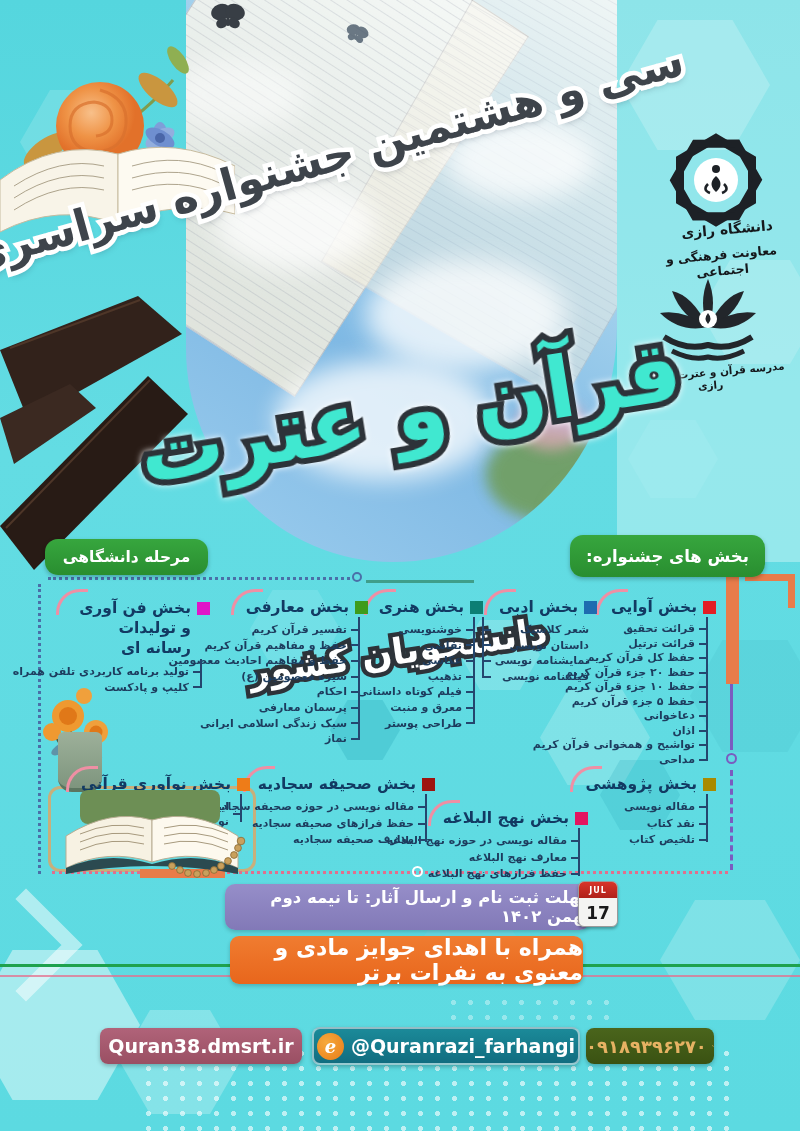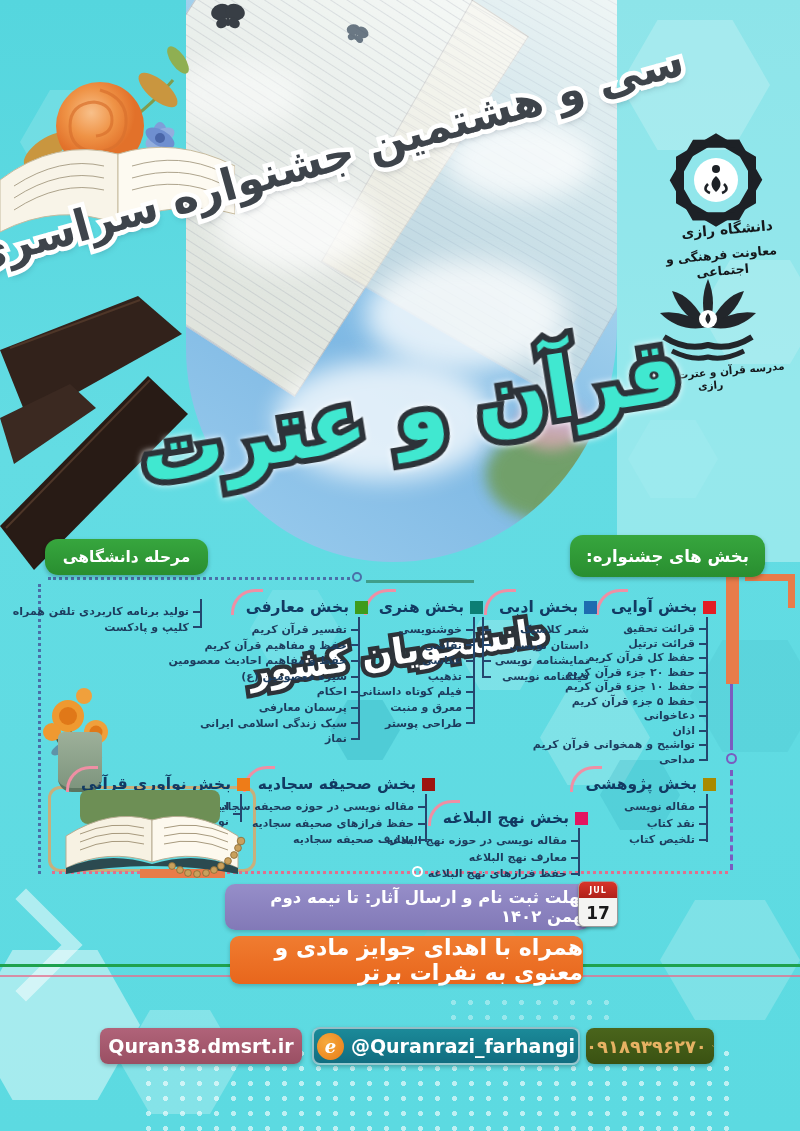--- a/index.html
+++ b/index.html
@@ -309,20 +309,25 @@
       <li>حفظ و مفاهیم قرآن کریم</li>
       <li>حفظ و مفاهیم احادیث معصومین</li>
       <li>سیره معصومین (ع)</li>
       <li>احکام</li>
       <li>پرسمان معارفی</li>
       <li>سبک زندگی اسلامی ایرانی</li>
       <li>نماز</li>
     </ul>
   </div>
   <div class="section s5">
+    <div class="sec-header">
+        <span class="bracket"></span>
+        <span class="bullet" style="background: rgb(224, 22, 200);"></span>
+        <span class="sec-title"><span>بخش فن آوری</span> <span>و تولیدات رسانه ای</span></span>
+      </div>
     <ul class="sec-items">
       <li>تولید برنامه کاربردی تلفن همراه</li>
       <li>کلیپ و پادکست</li>
     </ul>
   </div>
 
   <div class="section s6">
     <div class="sec-header">
         <span class="bracket"></span>
         <span class="bullet" style="background: rgb(169, 138, 0);"></span>

